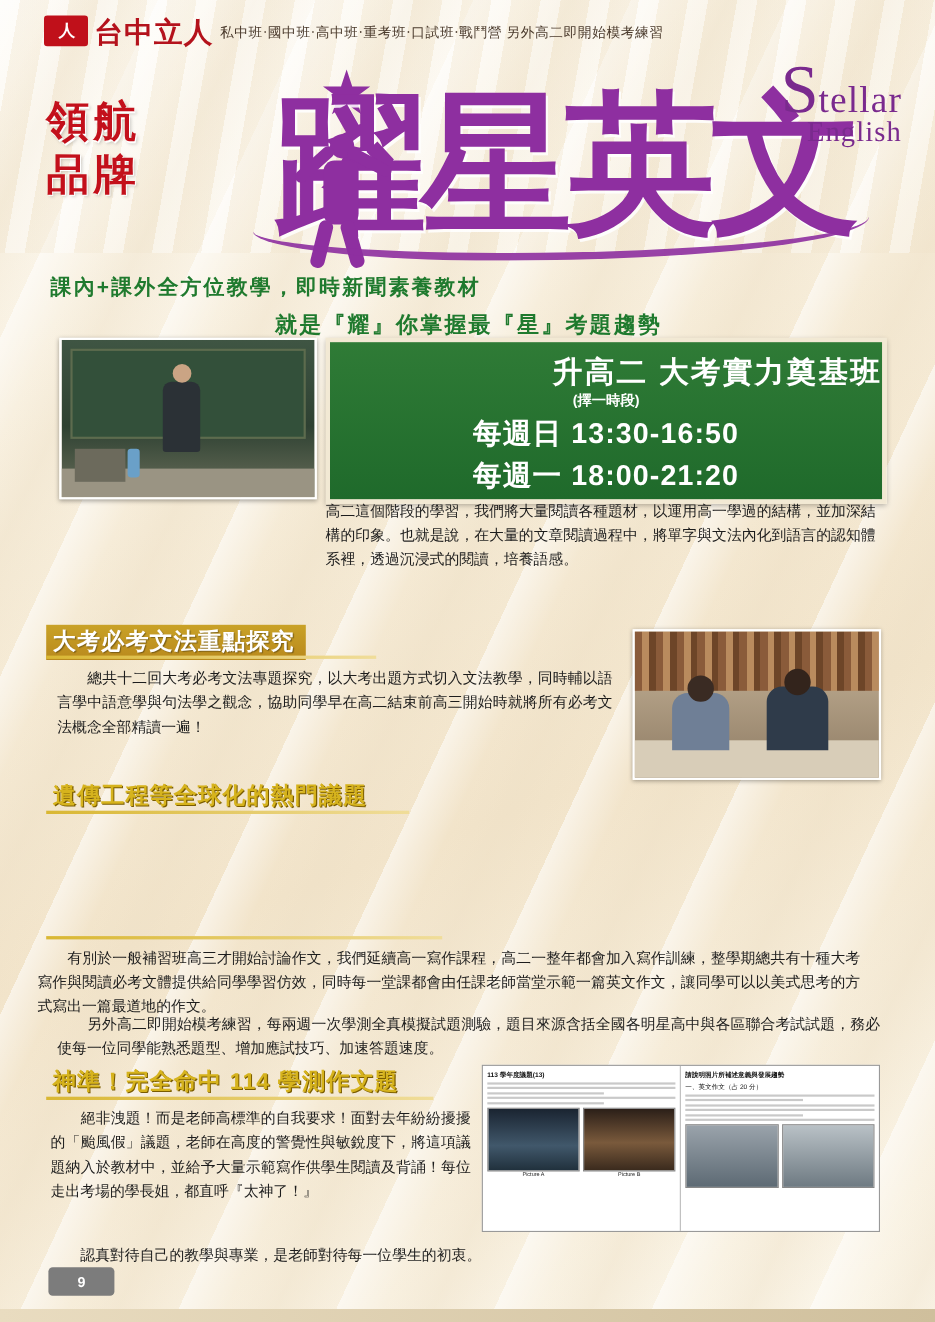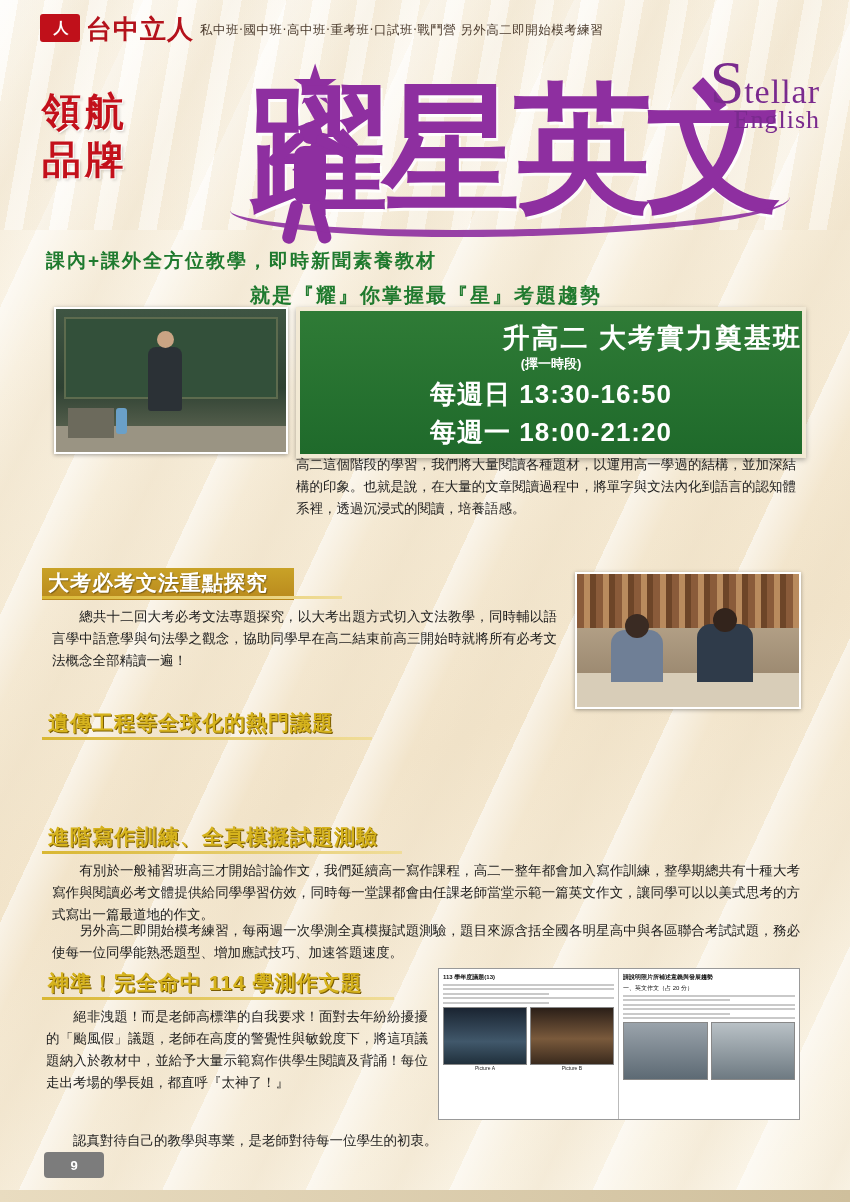--- a/index.html
+++ b/index.html
@@ -98,21 +98,21 @@
     font-size:13.5px;line-height:1.62;color:#1d1d1d;text-align:justify;
   }
   .p-intro2{
     position:absolute;left:52px;top:519px;width:745px;
     font-size:13.5px;line-height:1.62;color:#1d1d1d;text-align:justify;
   }
   
   .sec-h{
     position:absolute;font-size:21px;font-weight:bold;color:#fff;
     background:linear-gradient(#c9a227,#b9891d);
-    padding:1px 26px 3px 6px;letter-spacing:1px;
+    padding:1px 10px 3px 6px;letter-spacing:1px;
     text-shadow:1px 1px 1px rgba(0,0,0,.35);
     white-space:nowrap;
   }
   .sec-h.yellow{background:none;color:#d6b31d;text-shadow:1px 1px 0 #7a5c00;}
   .hr-gold{position:absolute;height:3px;background:linear-gradient(90deg,#d9b733,#f0dd9a);}
   
   .body-txt{position:absolute;font-size:13.5px;line-height:1.62;color:#1d1d1d;text-align:justify;}
   .hl-blue{color:#15459e;font-weight:bold;}
   
   .photo-read{
@@ -212,23 +212,22 @@
   <div class="photo-read">
     <div class="shelf"></div>
       <div class="tbl"></div>
     <div class="st1"></div>
       <div class="st2"></div>
   </div>
 
   <div class="sec-h yellow" style="left:42px;top:708px;">遺傳工程等全球化的熱門議題</div>
   <div class="hr-gold" style="left:42px;top:737px;width:330px;"></div>
 
-  <div class="sec-h yellow" style="left:42px;top:822px;">進階寫作訓練、全真模擬試題測驗</div>
   <div class="hr-gold" style="left:42px;top:851px;width:360px;"></div>
-  <div class="body-txt" style="left:52px;top:860px;width:748px;">　　有別於一般補習班高三才開始討論作文，我們延續高一寫作課程，高二一整年都會加入寫作訓練，整學期總共有十種大考寫作與閱讀必考文體提供給同學學習仿效，同時每一堂課都會由任課老師當堂示範一篇英文作文，讓同學可以以美式思考的方式寫出一篇最道地的作文。</div>
+  <div class="body-txt" style="left:34px;top:860px;width:748px;">　　有別於一般補習班高三才開始討論作文，我們延續高一寫作課程，高二一整年都會加入寫作訓練，整學期總共有十種大考寫作與閱讀必考文體提供給同學學習仿效，同時每一堂課都會由任課老師當堂示範一篇英文作文，讓同學可以以美式思考的方式寫出一篇最道地的作文。</div>
   <div class="body-txt" style="left:52px;top:920px;width:748px;">　　另外高二即開始模考練習，每兩週一次學測全真模擬試題測驗，題目來源含括全國各明星高中與各區聯合考試試題，務必使每一位同學能熟悉題型、增加應試技巧、加速答題速度。</div>
 
   <div class="sec-h yellow" style="left:42px;top:968px;">神準！完全命中 114 學測作文題</div>
   <div class="hr-gold" style="left:42px;top:997px;width:352px;"></div>
   <div class="body-txt" style="left:46px;top:1130px;width:420px;">　　認真對待自己的教學與專業，是老師對待每一位學生的初衷。</div>
   <div class="body-txt" style="left:46px;top:1006px;width:382px;">　　絕非洩題！而是老師高標準的自我要求！面對去年紛紛擾擾的「颱風假」議題，老師在高度的警覺性與敏銳度下，將這項議題納入於教材中，並給予大量示範寫作供學生閱讀及背誦！每位走出考場的學長姐，都直呼『太神了！』</div>
 
   <div class="doc-box">
     <div class="doc-left">
       <div class="doc-title">113 學年度議題(13)</div>

